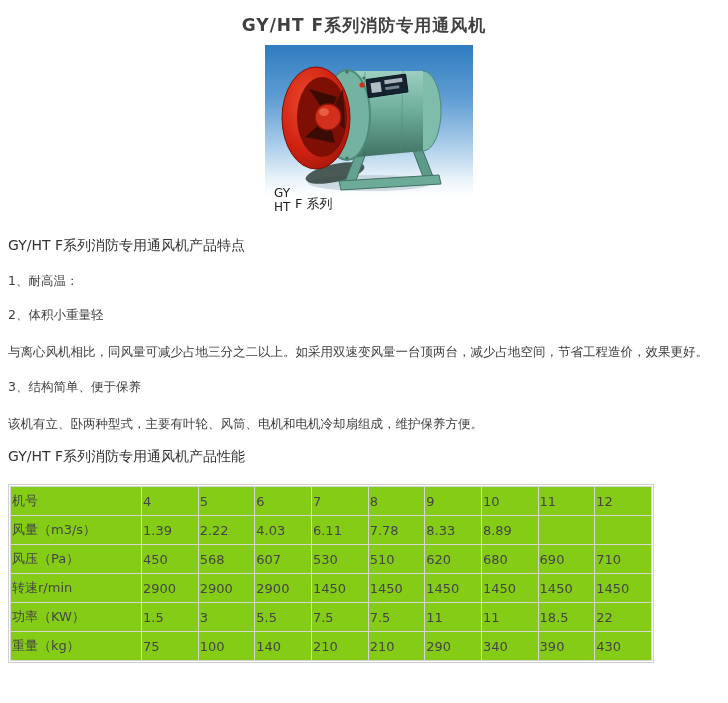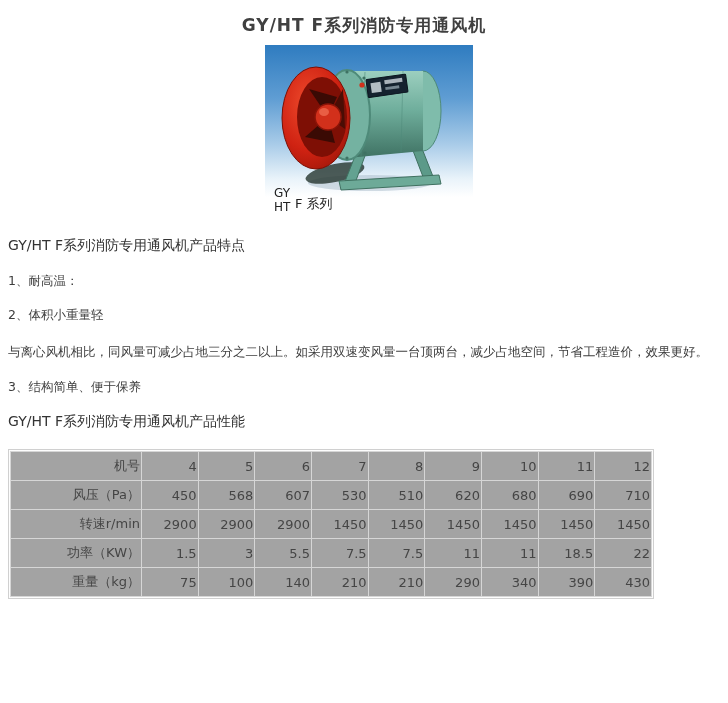--- a/index.html
+++ b/index.html
@@ -52,25 +52,25 @@
     background: #fdfdfd;
   }
   table.spec {
     border-collapse: collapse;
     width: 100%;
     table-layout: fixed;
   }
   table.spec td {
     border: 1px solid #d6d6d6;
     height: 26px;
-    text-align: right;
+    text-align: left;
     vertical-align: middle;
     font-size: 13px;
     color: #454545;
-    background: #a3a3a3;
+    background: #84cc16;
     overflow: hidden;
   }
   table.spec td:first-child { width: 128px; }
 </style>
 </head>
 <body>
 
 <div class="page">
 
   <h1 class="title">GY/HT F系列消防专用通风机</h1>
@@ -153,39 +153,52 @@
   </div>
 
   <h2 class="section">GY/HT F系列消防专用通风机产品特点</h2>
 
   <p class="sub">1、耐高温：</p>
 
   <p class="sub">2、体积小重量轻</p>
   <p class="body">与离心风机相比，同风量可减少占地三分之二以上。如采用双速变风量一台顶两台，减少占地空间，节省工程造价，效果更好。</p>
 
   <p class="sub">3、结构简单、便于保养</p>
+  <p class="body">该机有立、卧两种型式，主要有叶轮、风筒、电机和电机冷却扇组成，维护保养方便。</p>
 
   <h2 class="section">GY/HT F系列消防专用通风机产品性能</h2>
 
   <div class="table-wrap">
     <table class="spec">
       <tbody>
           <tr>
             <td>机号</td>
             <td>4</td>
             <td>5</td>
             <td>6</td>
             <td>7</td>
             <td>8</td>
             <td>9</td>
             <td>10</td>
             <td>11</td>
             <td>12</td>
           </tr>
           <tr>
+            <td>风量（m3/s）</td>
+            <td>1.39</td>
+            <td>2.22</td>
+            <td>4.03</td>
+            <td>6.11</td>
+            <td>7.78</td>
+            <td>8.33</td>
+            <td>8.89</td>
+            <td></td>
+            <td></td>
+          </tr>
+          <tr>
             <td>风压（Pa）</td>
             <td>450</td>
             <td>568</td>
             <td>607</td>
             <td>530</td>
             <td>510</td>
             <td>620</td>
             <td>680</td>
             <td>690</td>
             <td>710</td>

